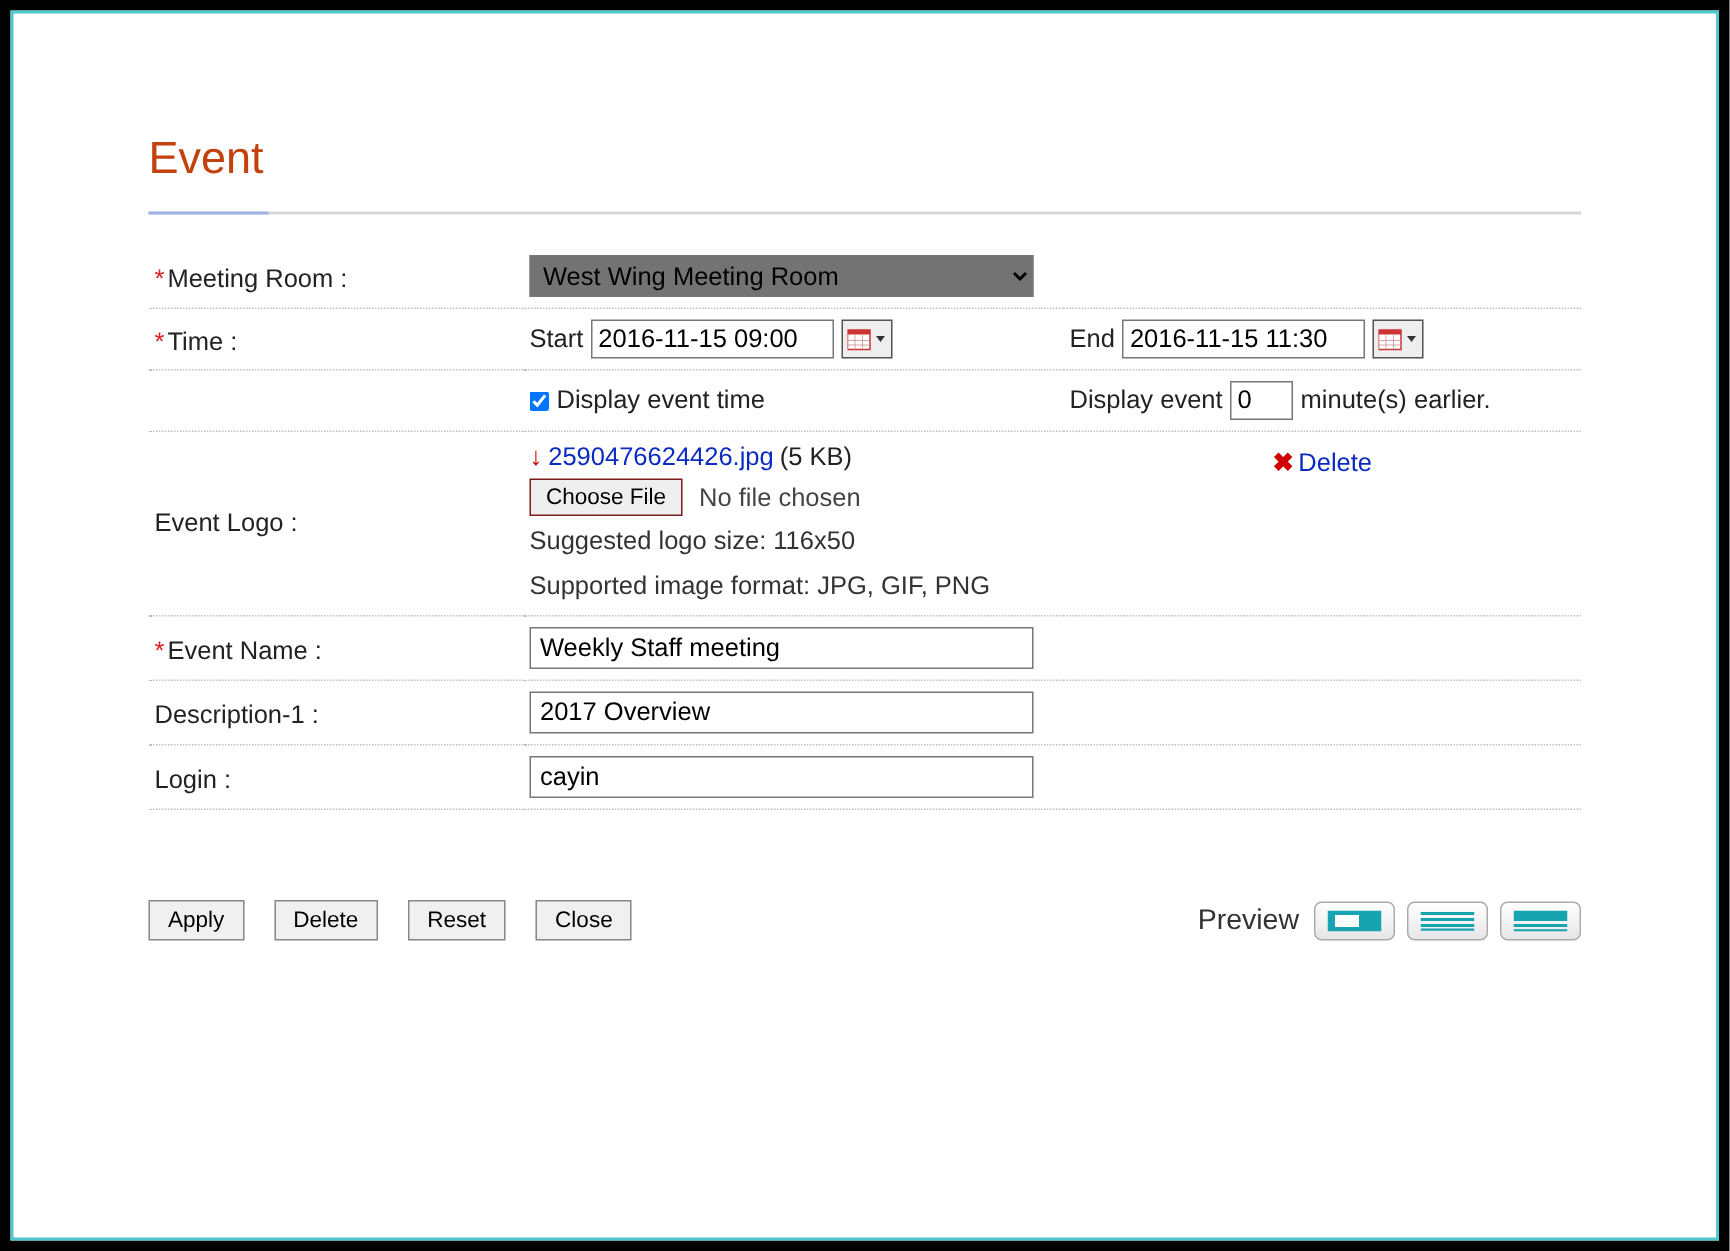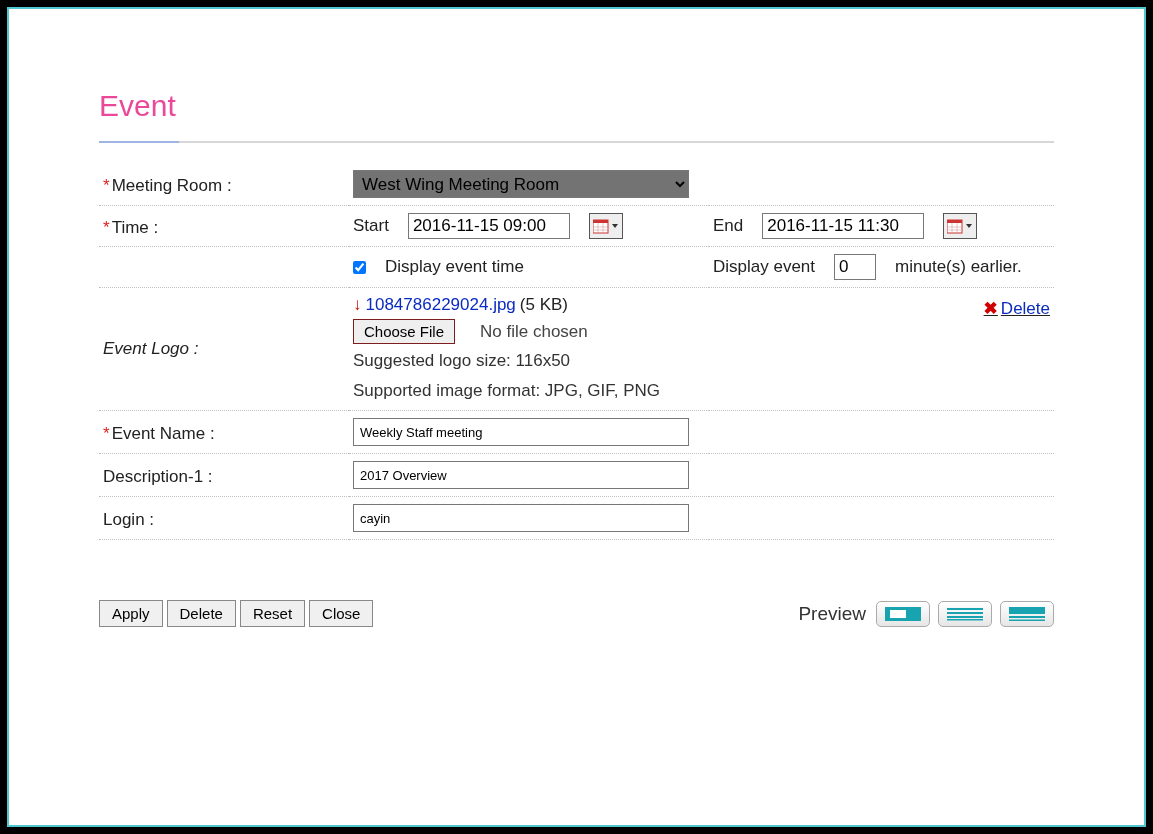--- a/index.html
+++ b/index.html
@@ -13,21 +13,21 @@
   .outer-frame {
     background: #fff;
     border: 2px solid #4fc7cf;
     width: 1139px;
     height: 820px;
     padding: 80px 90px 40px 90px;
   }
   .page-title {
     font-size: 30px;
     font-weight: normal;
-    color: #ec4899;
+    color: #c2410c;
     margin-bottom: 18px;
   }
   .title-rule {
     height: 2px;
     background: #d7d7d7;
     position: relative;
     margin-bottom: 20px;
   }
   .title-rule::before {
     content: "";
@@ -63,21 +63,21 @@
     width: 336px;
     height: 28px;
     font-size: 17px;
     padding: 2px 4px;
     border: 1px solid #777;
     background: #737373;
   }
   .text-wide {
     width: 336px;
     height: 28px;
-    font-size: 13px;
+    font-size: 17px;
     padding: 2px 6px;
     border: 1px solid #777;
   }
   .dt-input {
     width: 162px;
     height: 26px;
     font-size: 17px;
     padding: 1px 4px;
     border: 1px solid #777;
   }
@@ -95,21 +95,21 @@
     border: 1px solid #555;
     background: #eee;
     padding: 0 3px;
     vertical-align: top;
     cursor: pointer;
   }
   .cal-btn svg { display: block; }
   .row-inline {
     display: flex;
     align-items: center;
-    gap: 19px;
+    gap: 5px;
     flex-wrap: wrap;
   }
   .file-link {
     color: #0a2bc2;
     text-decoration: none;
   }
   .file-link-row {
     display: flex;
     align-items: center;
     gap: 4px;
@@ -140,21 +140,21 @@
   }
   .delete-x { color: #d00000; font-weight: bold; margin-right: 3px; }
   .footer-bar {
     display: flex;
     align-items: center;
     justify-content: space-between;
     margin-top: 60px;
   }
   .footer-left {
     display: flex;
-    gap: 4px;
+    gap: 20px;
   }
   .action-btn {
     font-size: 15px;
     padding: 4px 12px;
     background: #f0f0f0;
     border: 1px solid #888;
     cursor: pointer;
   }
   .footer-right {
     display: flex;
@@ -173,21 +173,21 @@
     border: 1px solid #aaa;
     border-radius: 5px;
     background: linear-gradient(#fff, #e6e6e6);
     display: inline-flex;
     align-items: center;
     justify-content: center;
     cursor: pointer;
   }
   .preview-btn svg { display: block; }
   .v-mid td { vertical-align: middle; }
-  .logo-label-cell { vertical-align: middle !important; padding-top: 7px !important; font-style: italic; }
+  .logo-label-cell { vertical-align: middle !important; padding-top: 7px !important; }
 </style>
 </head>
 <body>
 
 <div class="outer-frame">
 
   <h1 class="page-title">Event</h1>
   <div class="title-rule"></div>
 
   <table class="form-table">
@@ -265,31 +265,31 @@
       </td>
     </tr>
 
     <tr>
       <td class="logo-label-cell">
         <span>Event Logo :</span>
       </td>
       <td class="mid-cell">
         <div class="file-link-row">
           <span class="down-mark">↓</span>
-          <a href="#" class="file-link">1084786229024.jpg</a>
+          <a href="#" class="file-link">2590476624426.jpg</a>
               <span class="file-size">(5 KB)</span>
         </div>
         <div class="row-inline" style="margin-bottom:2px;">
           <button class="choose-file-btn">Choose File</button>
           <span class="no-file">No file chosen</span>
         </div>
         <div class="hint">Suggested logo size: 116x50</div>
         <div class="hint">Supported image format: JPG, GIF, PNG</div>
       </td>
-      <td style="text-align:right; padding-top:10px;text-decoration:underline;">
+      <td style="text-align:center; padding-top:10px;">
         <a class="delete-link">
           <span class="delete-x">✖</span><span>Delete</span>
         </a>
       </td>
     </tr>
 
     <tr class="v-mid">
       <td class="label-cell">
         <span class="req">*</span><span>Event Name :</span>
       </td>

